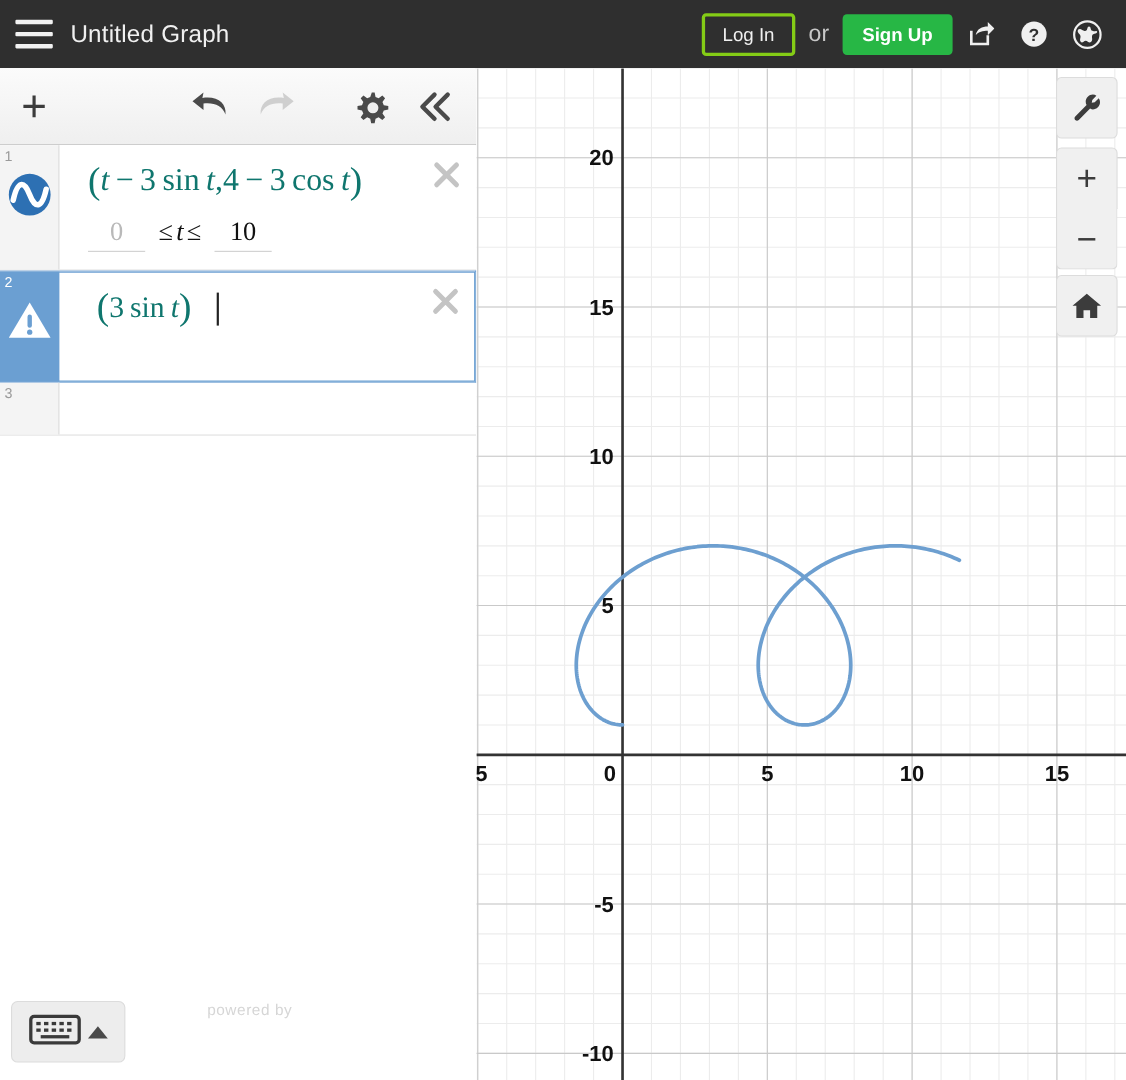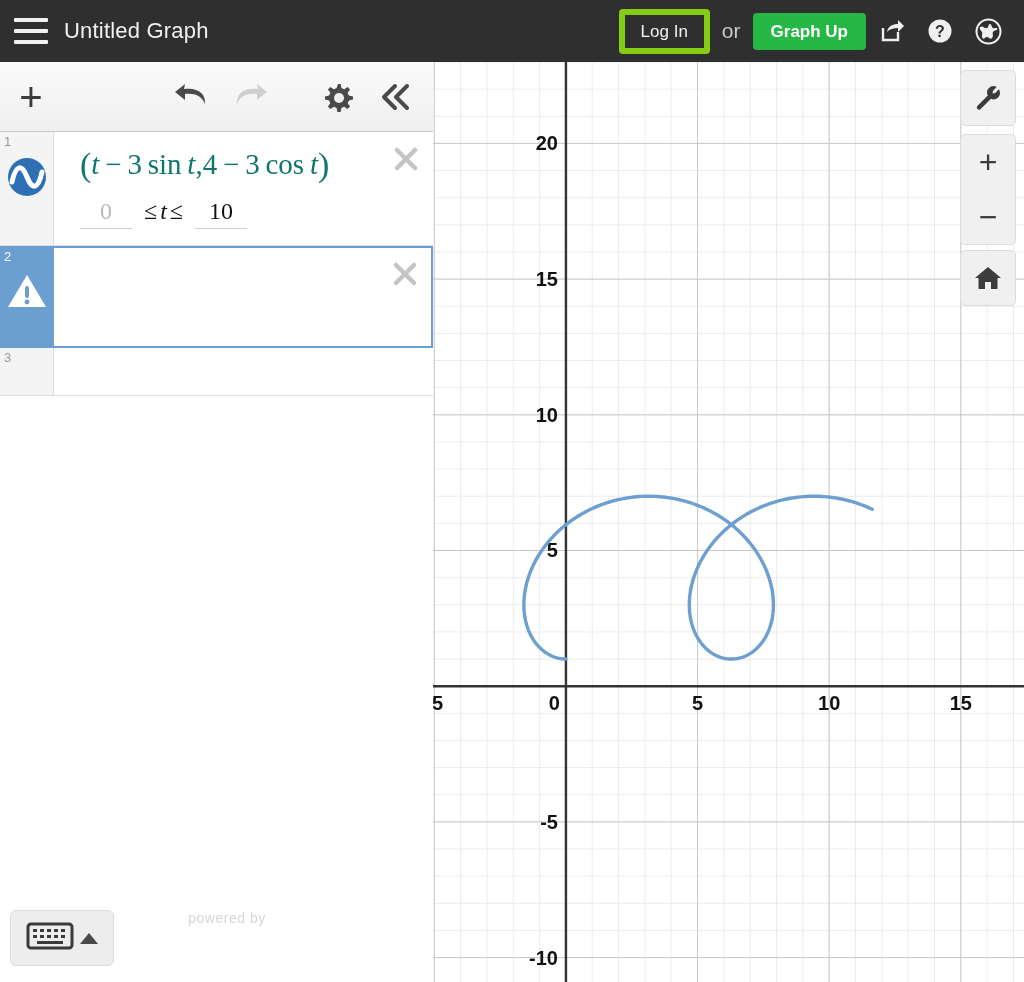--- a/index.html
+++ b/index.html
@@ -29,21 +29,21 @@
   .hamburger span { display: block; height: 4px; width: 100%; background: #f2f2f2; border-radius: 1px; }
   .graph-title {
     font-size: 22px; color: #f0f0f0; letter-spacing: .2px;
     cursor: text; white-space: nowrap;
   }
   .nav-right {
     margin-left: auto; display: flex; align-items: center; gap: 0;
     padding-right: 14px; height: 100%;
   }
   .btn-login {
-    border: 6px solid #84cc16; border-radius: 4px;
+    border: 3px solid #84cc16; border-radius: 4px;
     background: transparent; color: #f0f0f0;
     font-size: 17px; font-family: "Liberation Sans", sans-serif;
     padding: 8px 16px; cursor: pointer; line-height: 1;
   }
   .or-text { font-size: 21px; color: #c8c8c8; margin: 0 12px; }
   .btn-signup {
     background: #27b745; color: #fff; border: none; border-radius: 4px;
     font-size: 17px; font-weight: bold; font-family: "Liberation Sans", sans-serif;
     padding: 10px 18px; cursor: pointer; line-height: 1;
   }
@@ -173,21 +173,21 @@
     <div class="hamburger">
       <span></span>
         <span></span>
         <span></span>
     </div>
     <div class="graph-title">Untitled Graph</div>
 
     <div class="nav-right">
       <button class="btn-login">Log In</button>
       <span class="or-text">or</span>
-      <button class="btn-signup">Graph Up</button>
+      <button class="btn-signup">Sign Up</button>
 
       <div class="nav-icon">
         <svg width="24" height="24" viewBox="0 0 24 24">
           <path d="M3 9 L3 21 L18 21 L18 13" fill="none" stroke="#f0f0f0" stroke-width="2.4"></path>
           <path d="M9 13 C10 7, 15 5, 20 5 L20 1 L26 7 L20 13 L20 9 C15.5 9, 11.5 10, 9 13 Z" fill="#f0f0f0" transform="translate(-2,0)"></path>
         </svg>
       </div>
       <div class="nav-icon">
         <svg width="26" height="26" viewBox="0 0 26 26">
           <circle cx="13" cy="13" r="11.5" fill="#f0f0f0"></circle>
@@ -276,20 +276,27 @@
               <rect x="19" y="15" width="4" height="12" rx="2" fill="#6b9fd2"></rect>
               <circle cx="21" cy="31" r="2.4" fill="#6b9fd2"></circle>
             </svg>
           </div>
         </div>
         <div class="row-body">
           <div class="row-close">
             <svg width="26" height="26" viewBox="0 0 26 26">
               <path d="M4 4 L22 22 M22 4 L4 22" stroke="#c4c4c4" stroke-width="4.5" stroke-linecap="round"></path>
             </svg>
+          </div>
+          <div class="math">
+            <span class="frac">
+              <span class="num"><span class="paren">(</span><span>3</span> <span class="mfunc">sin</span> <span class="mvar">t</span><span class="paren">)</span></span>
+              <span class="bar"></span>
+              <span class="den"><span></span><span class="caret"></span></span>
+            </span>
           </div>
         </div>
       </div>
 
       <div class="exp-row row-empty">
         <div class="row-gutter" style="padding-top:0;">
           <div class="row-num">3</div>
         </div>
         <div class="row-body"></div>
       </div>

